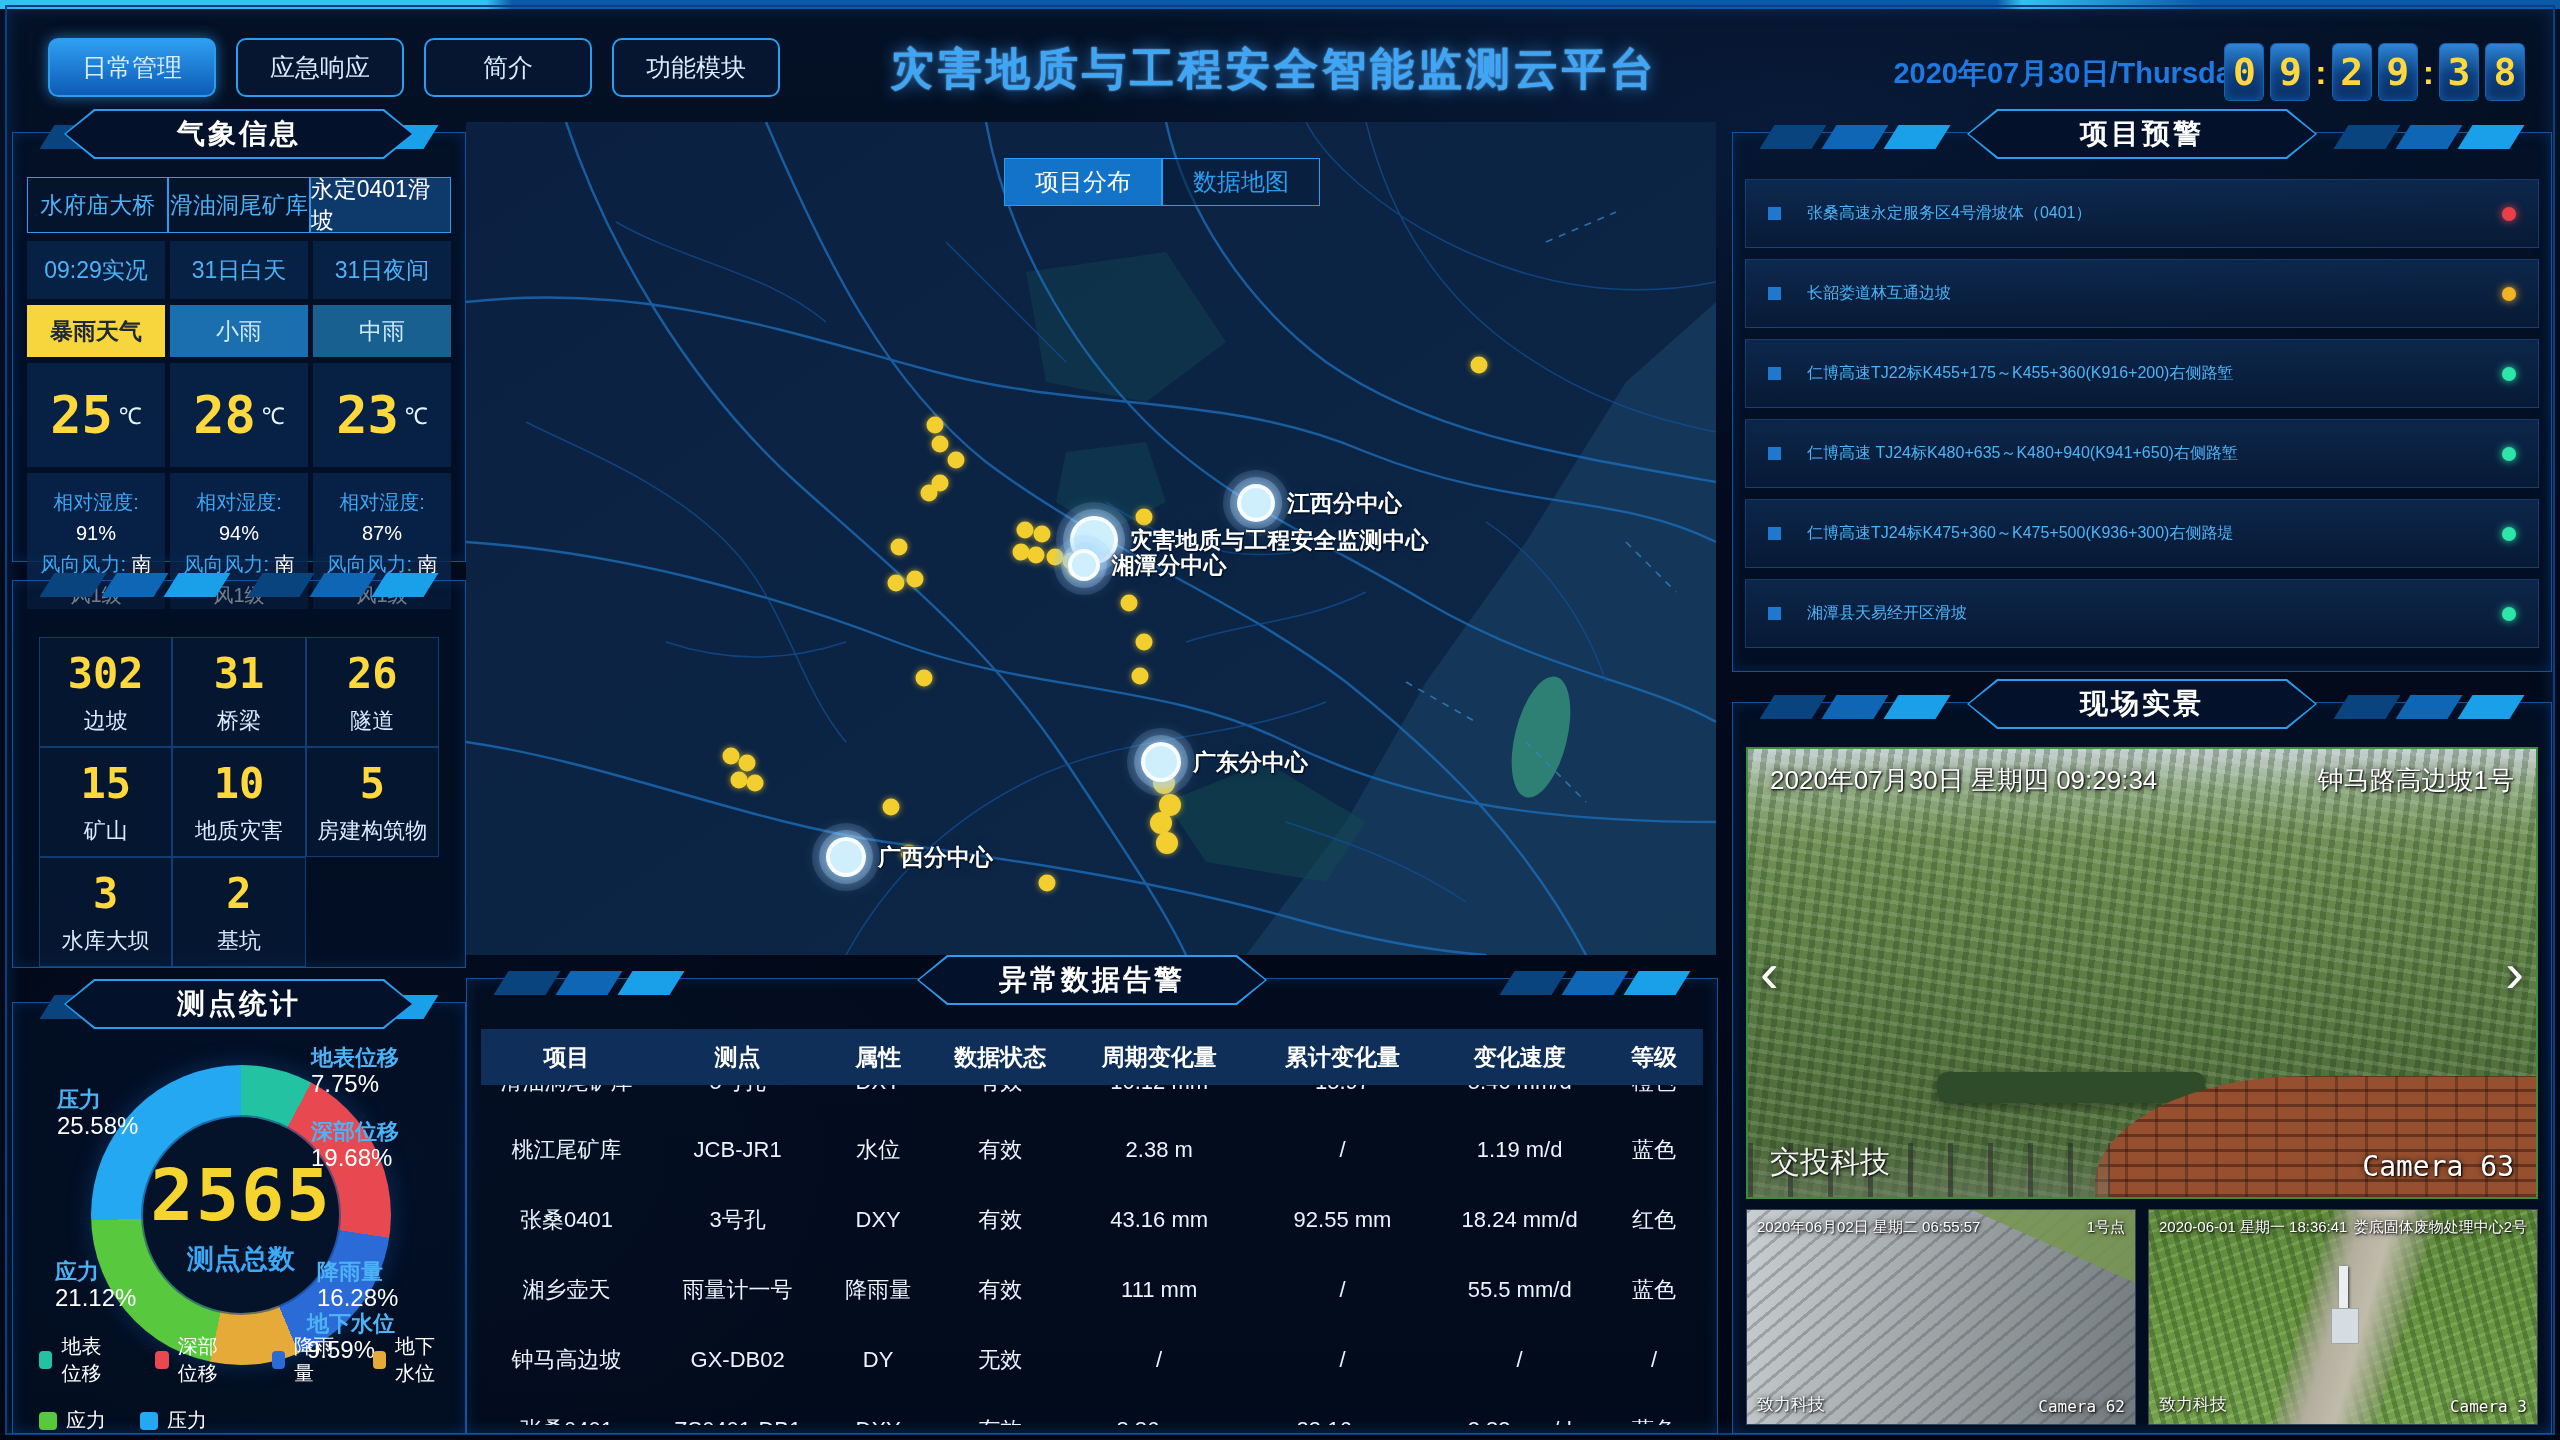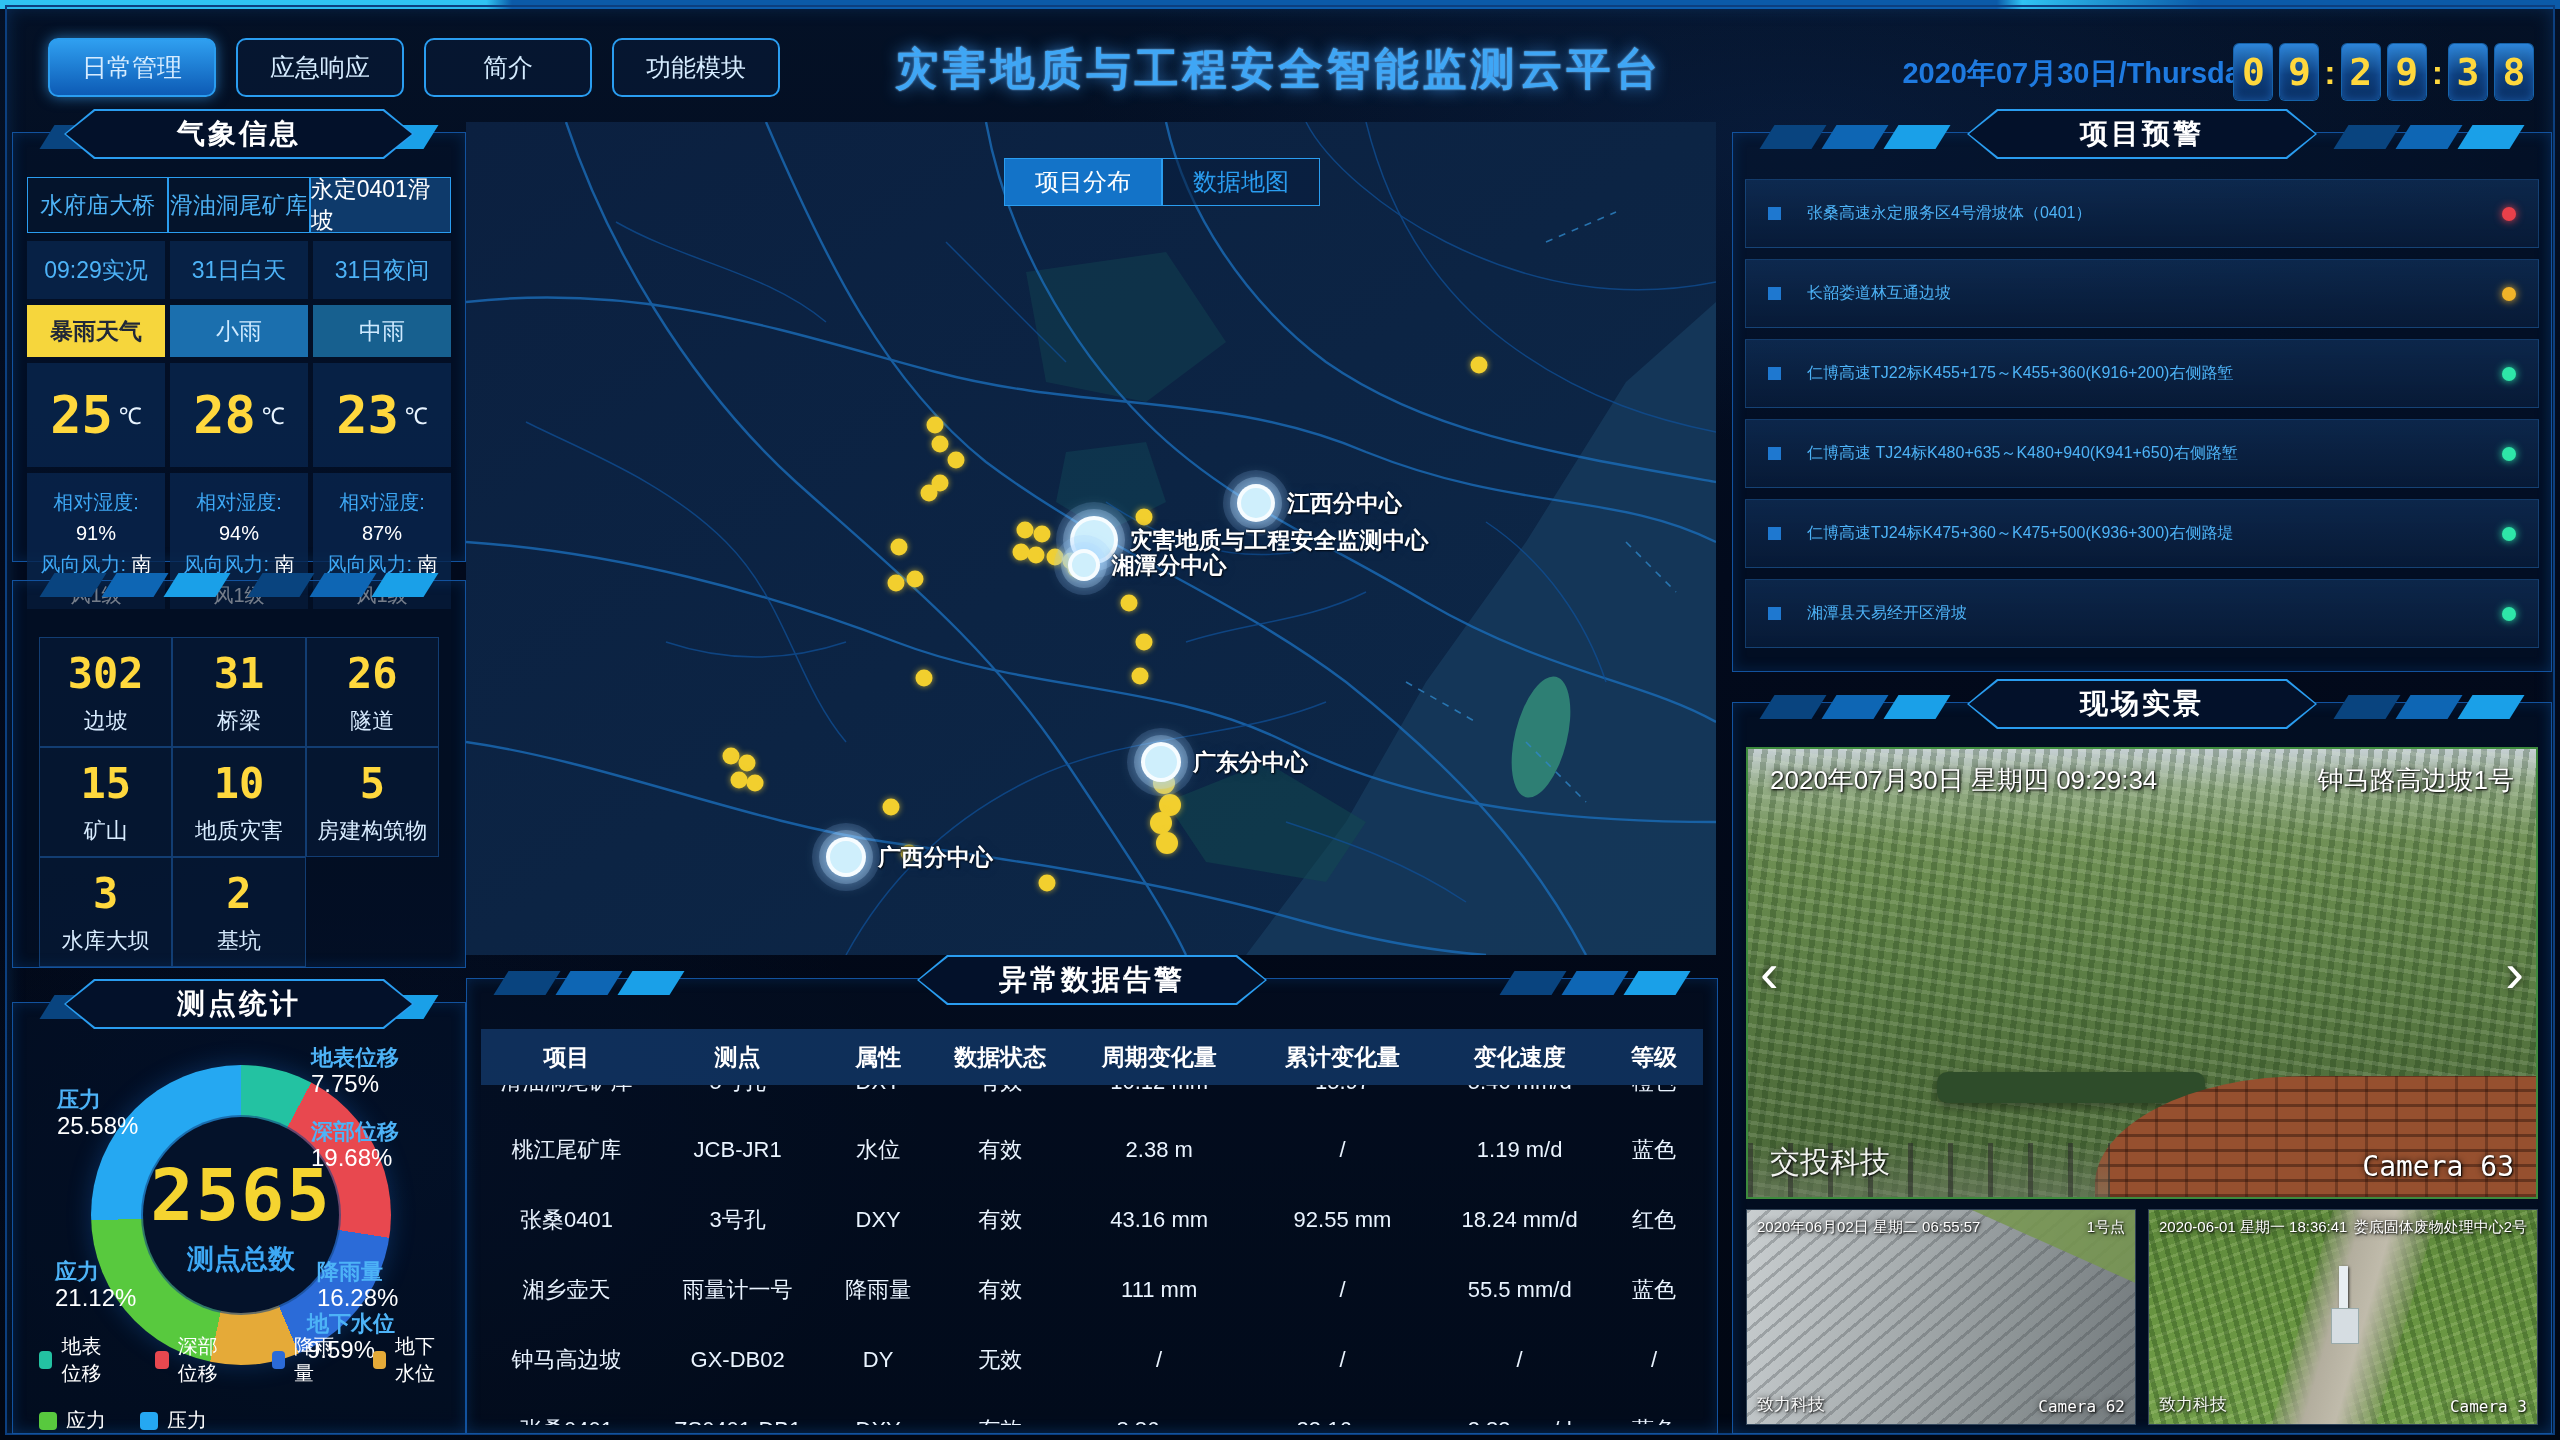--- a/index.html
+++ b/index.html
@@ -8,21 +8,21 @@
   .stage{position:absolute;inset:0;background:
     radial-gradient(1200px 500px at 70% 10%,rgba(20,60,120,.25),transparent 60%),
     radial-gradient(900px 600px at 15% 80%,rgba(10,40,90,.2),transparent 60%),
     linear-gradient(180deg,#041126 0%,#020a1c 40%,#010713 100%);}
   .outer-frame{position:absolute;inset:5px;border:2px solid #0c3f7f;pointer-events:none;
     box-shadow:0 0 18px rgba(30,120,220,.25) inset;}
   .top-line{position:absolute;top:0;left:0;width:100%;height:9px;
     background:linear-gradient(90deg,#2fc3f2 0%,#2fc3f2 19%,#0b5aa8 20%,#0b5aa8 78%,#2fc3f2 79%,#0b5aa8 86%,#0b5aa8 100%);}
 
   
-  .header{position:absolute;top:10px;left:0;right:3px;height:110px;}
+  .header{position:absolute;top:10px;left:0;right:12px;height:110px;}
   .nav{position:absolute;left:48px;top:28px;display:flex;gap:20px;}
   .nav-btn{min-width:120px;padding:11px 22px;border:2px solid #2a9df0;border-radius:10px;
     color:#d6ecff;font-size:25px;text-align:center;background:rgba(10,40,85,.25);cursor:pointer;}
   .nav-btn.active{background:linear-gradient(180deg,#2f9ff0,#0d5bb5);box-shadow:0 0 14px rgba(60,170,255,.6);}
   .page-title{position:absolute;left:50%;top:30px;transform:translateX(-50%);
     font-size:44px;font-weight:bold;color:#3fa6f5;letter-spacing:4px;
     text-shadow:0 0 16px rgba(60,160,255,.8),0 0 2px #9fd4ff;}
   .date-text{position:absolute;right:300px;top:44px;font-size:29px;font-weight:bold;color:#1e7ae0;}
   .clock{position:absolute;right:24px;top:34px;display:flex;gap:8px;align-items:center;}
   .digit{width:38px;height:56px;border-radius:5px;display:flex;align-items:center;justify-content:center;

